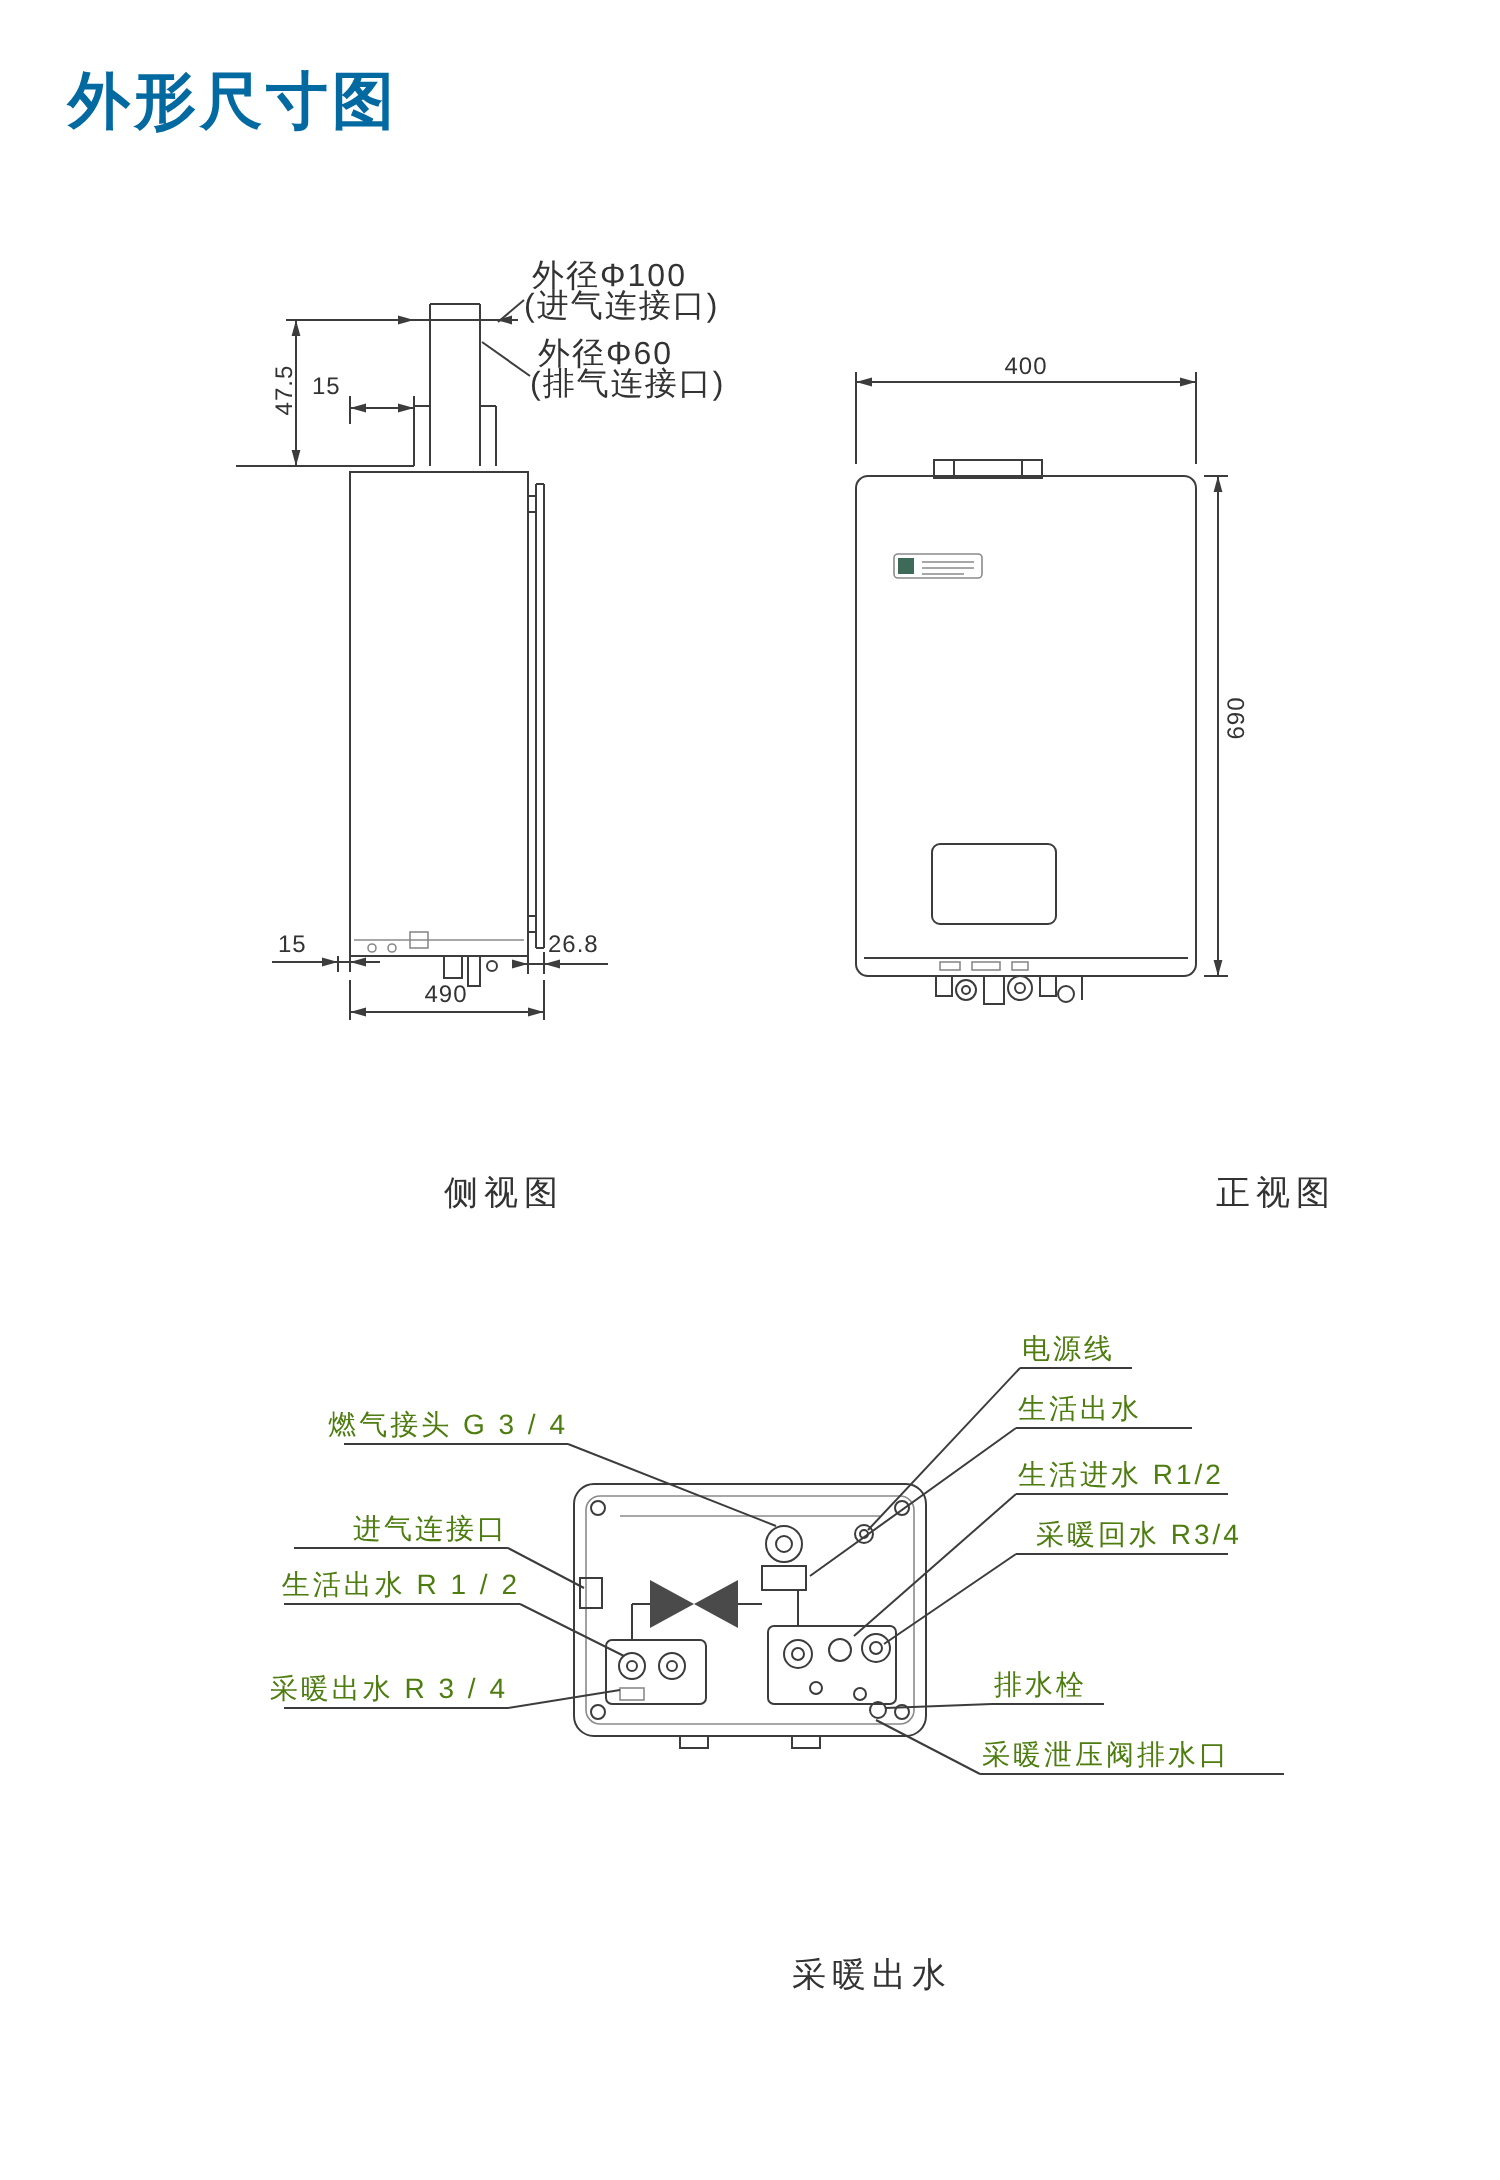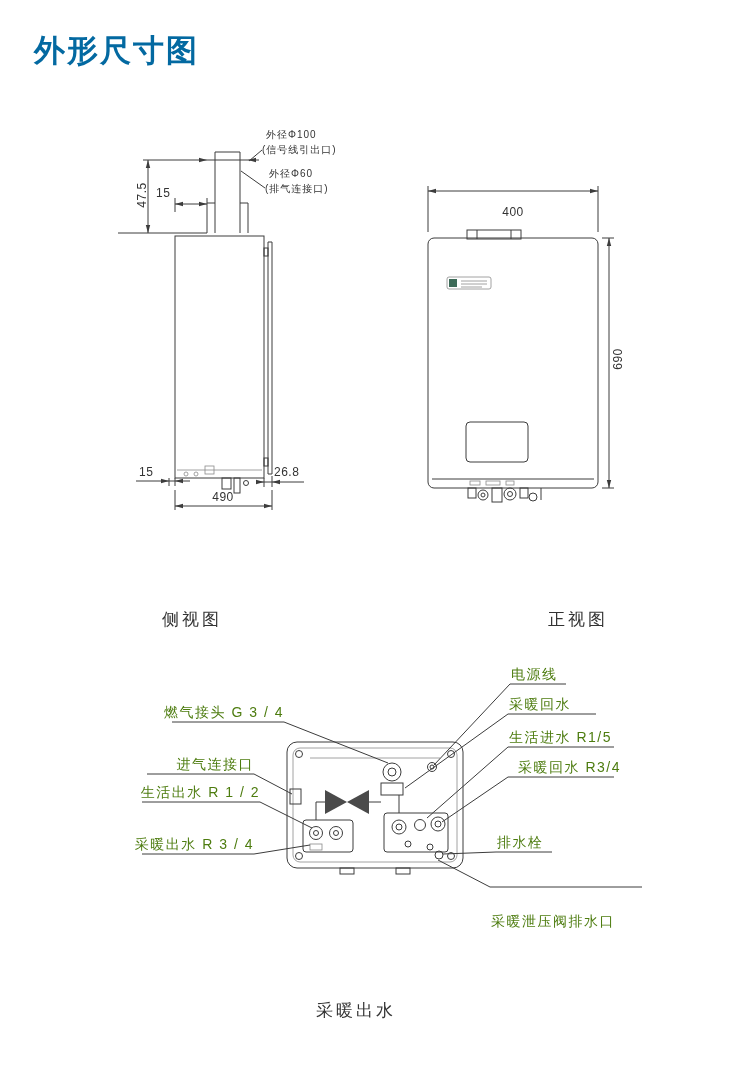--- a/index.html
+++ b/index.html
@@ -5,23 +5,23 @@
   * { margin:0; padding:0; box-sizing:border-box; }
   html,body { background:#ffffff; }
   body {
     width:750px; height:1090px; position:relative; overflow:hidden;
     font-family:"Liberation Sans","DejaVu Sans",sans-serif; color:#222;
   }
   #art { position:absolute; left:0; top:0; z-index:1; }
   .label { position:absolute; z-index:2; white-space:nowrap; color:#2b2b2b; }
   .title { font-size:31px; font-weight:bold; letter-spacing:2px; color:#0369a1; }
   .dim { font-size:12px; color:#333; letter-spacing:0.5px; }
-  .dimsmall { font-size:10px; color:#333; letter-spacing:1px; }
+  .dimsmall { font-size:16px; color:#333; letter-spacing:1px; }
   .callout { font-size:14px; letter-spacing:1.5px; color:#4d7c0f; }
-  .caption { font-size:17px; letter-spacing:3px; color:#333; text-align:left;margin-top:23px; }
+  .caption { font-size:17px; letter-spacing:3px; color:#333; text-align:right; }
   .rot { transform:rotate(-90deg); }
   .ctr { text-align:center; }
   .ral { text-align:right; }
   svg line, svg rect, svg circle, svg path, svg polyline {
     stroke:#3c3c3c; stroke-width:1; fill:none;
   }
   svg .arw { fill:#3c3c3c; stroke:none; }
   svg .dk  { fill:#4a4a4a; stroke:none; }
   svg .thin{ stroke:#8a8a8a; stroke-width:0.8; }
   svg .logo{ fill:#3d6b58; stroke:none; }
@@ -213,40 +213,40 @@
     <line x1="496" y1="852" x2="552" y2="852"></line>
     <line x1="496" y1="852" x2="443" y2="854"></line>
     <line x1="490" y1="887" x2="642" y2="887"></line>
     <line x1="490" y1="887" x2="438" y2="860"></line>
   </g>
 </svg>
 
 <div class="label title" style="left:34px; top:30px;">外形尺寸图</div>
 
 <div class="label dimsmall" style="left:266px; top:128px;">外径Φ100</div>
-<div class="label dimsmall" style="left:262px; top:143px;">(信号线引出口)</div>
+<div class="label dimsmall" style="left:262px; top:143px;">(进气连接口)</div>
 <div class="label dimsmall" style="left:269px; top:167px;">外径Φ60</div>
 <div class="label dimsmall" style="left:265px; top:182px;">(排气连接口)</div>
 
 <div class="label dim rot ctr" style="left:122px; top:188px; width:40px;">47.5</div>
 <div class="label dim" style="left:156px; top:186px;">15</div>
 <div class="label dim" style="left:139px; top:465px;">15</div>
 <div class="label dim" style="left:274px; top:465px;">26.8</div>
 <div class="label dim ctr" style="left:203px; top:490px; width:40px;">490</div>
 
-<div class="label dim ctr" style="left:493px; top:176px; width:40px;margin-top:29px;">400</div>
+<div class="label dim ctr" style="left:493px; top:176px; width:40px;">400</div>
 <div class="label dim rot ctr" style="left:596px; top:352px; width:44px;">690</div>
 
 <div class="label caption" style="left:162px; top:585px; width:120px;">侧视图</div>
 <div class="label caption" style="left:548px; top:585px; width:120px;">正视图</div>
 <div class="label caption" style="left:316px; top:976px; width:160px;">采暖出水</div>
 
 <div class="label callout ral" style="left:130px; top:704px; width:154px;text-align:right;">燃气接头 G 3 / 4</div>
 <div class="label callout ral" style="left:120px; top:756px; width:134px;">进气连接口</div>
 <div class="label callout ral" style="left:116px; top:784px; width:144px;">生活出水 R 1 / 2</div>
 <div class="label callout ral" style="left:110px; top:836px; width:144px;">采暖出水 R 3 / 4</div>
 
 <div class="label callout" style="left:511px; top:666px;">电源线</div>
-<div class="label callout" style="left:509px; top:696px;">采暖回水</div>
-<div class="label callout" style="left:509px; top:729px;">生活进水 R1/5</div>
+<div class="label callout" style="left:509px; top:696px;">生活出水</div>
+<div class="label callout" style="left:509px; top:729px;">生活进水 R1/2</div>
 <div class="label callout" style="left:518px; top:759px;">采暖回水 R3/4</div>
 <div class="label callout" style="left:497px; top:834px;">排水栓</div>
-<div class="label callout" style="left:491px; top:869px;margin-top:44px;">采暖泄压阀排水口</div>
+<div class="label callout" style="left:491px; top:869px;">采暖泄压阀排水口</div>
 
 </body></html>

